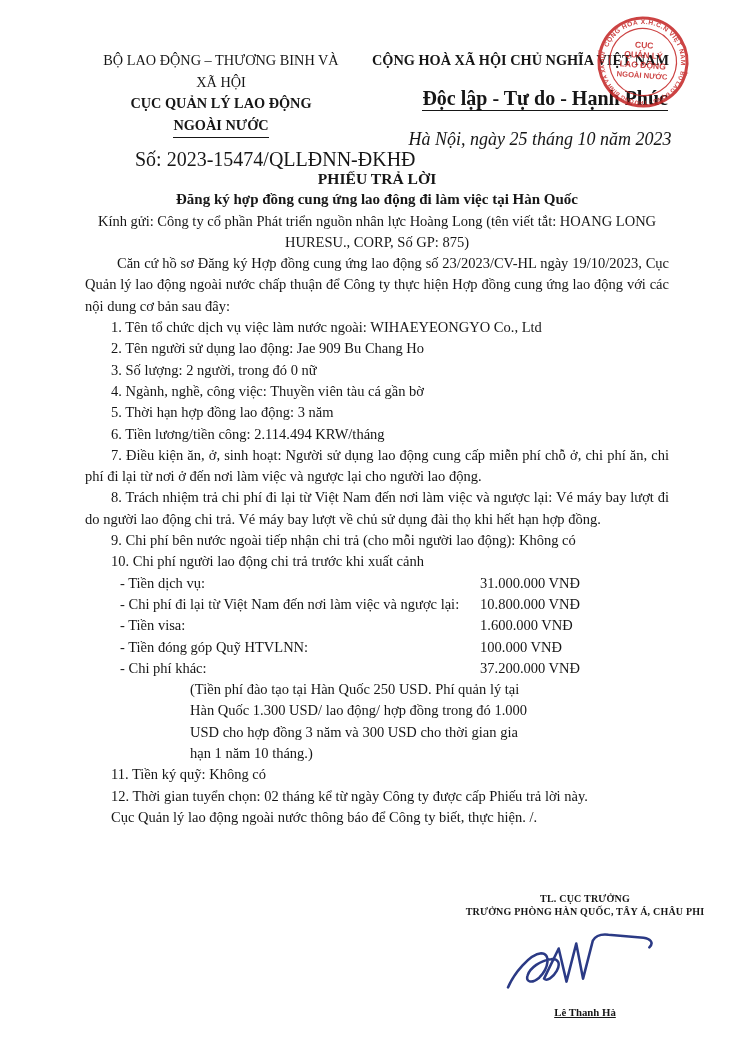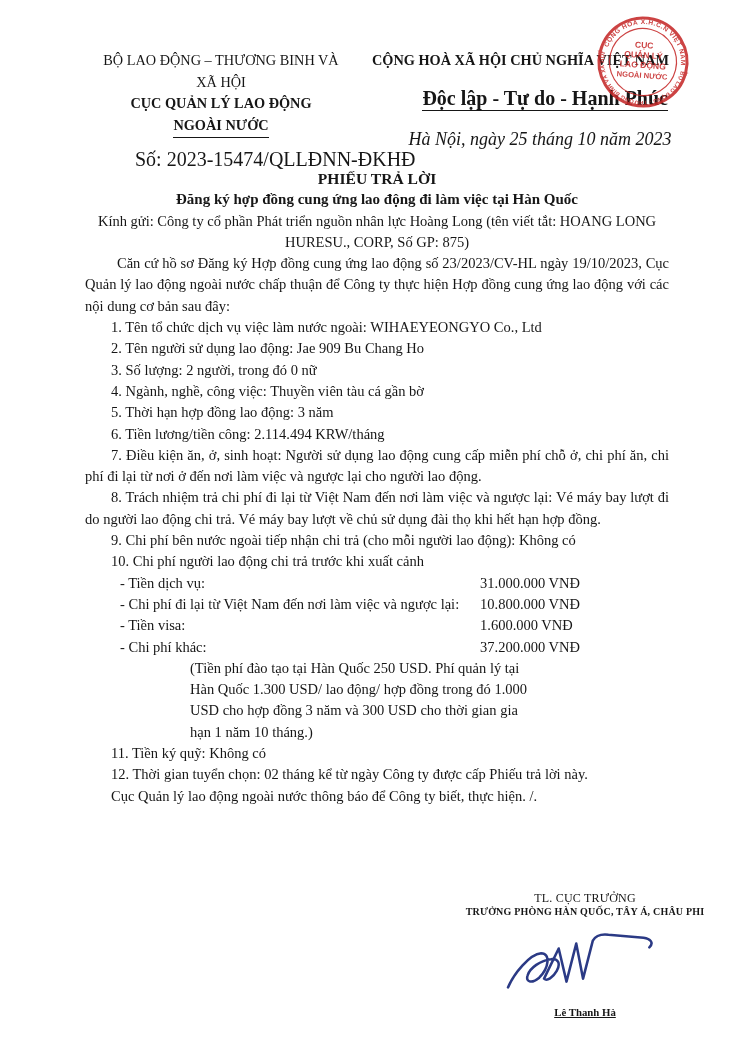--- a/index.html
+++ b/index.html
@@ -42,21 +42,21 @@
   .recipient{text-align:center;}
   .para{text-align:justify;text-indent:32px;}
   .clause{text-indent:26px;}
   .clause-just{text-align:justify;text-indent:26px;}
   .fee-row{display:flex;gap:10px;}
   .fee-label{box-sizing:border-box;padding-left:35px;width:385px;}
   .fee-value{flex:1;}
   .fee-note{margin-left:105px;}
   
   .sig-block{position:absolute;left:420px;top:892px;width:330px;text-align:center;}
-  .sig-title1{font-weight:normal;font-size:12px;line-height:13px;letter-spacing:.2px;}
+  .sig-title1{font-weight:bold;font-size:10px;line-height:13px;letter-spacing:.2px;}
   .sig-title2{font-weight:bold;font-size:10px;line-height:13px;letter-spacing:.2px;}
   .sig-svg{display:block;margin:9px auto 0 auto;}
   .sig-name{font-weight:bold;font-size:10.8px;margin-top:1px;text-decoration:underline;}
 </style>
 </head>
 <body>
 
 <div class="page">
 
   <div class="hdr-left">
@@ -124,20 +124,24 @@
     </div>
     <div class="fee-row">
       <div class="fee-label">- Chi phí đi lại từ Việt Nam đến nơi làm việc và ngược lại:</div>
       <div class="fee-value">10.800.000 VNĐ</div>
     </div>
     <div class="fee-row">
       <div class="fee-label">- Tiền visa:</div>
       <div class="fee-value">1.600.000 VNĐ</div>
     </div>
     <div class="fee-row">
+      <div class="fee-label">- Tiền đóng góp Quỹ HTVLNN:</div>
+      <div class="fee-value">100.000 VNĐ</div>
+    </div>
+    <div class="fee-row">
       <div class="fee-label">- Chi phí khác:</div>
       <div class="fee-value">37.200.000 VNĐ</div>
     </div>
 
     <div class="fee-note">(Tiền phí đào tạo tại Hàn Quốc 250 USD. Phí quản lý tại</div>
     <div class="fee-note">Hàn Quốc 1.300 USD/ lao động/ hợp đồng trong đó 1.000</div>
     <div class="fee-note">USD cho hợp đồng 3 năm và 300 USD cho thời gian gia</div>
     <div class="fee-note">hạn 1 năm 10 tháng.)</div>
 
     <div class="clause">11. Tiền ký quỹ: Không có</div>

